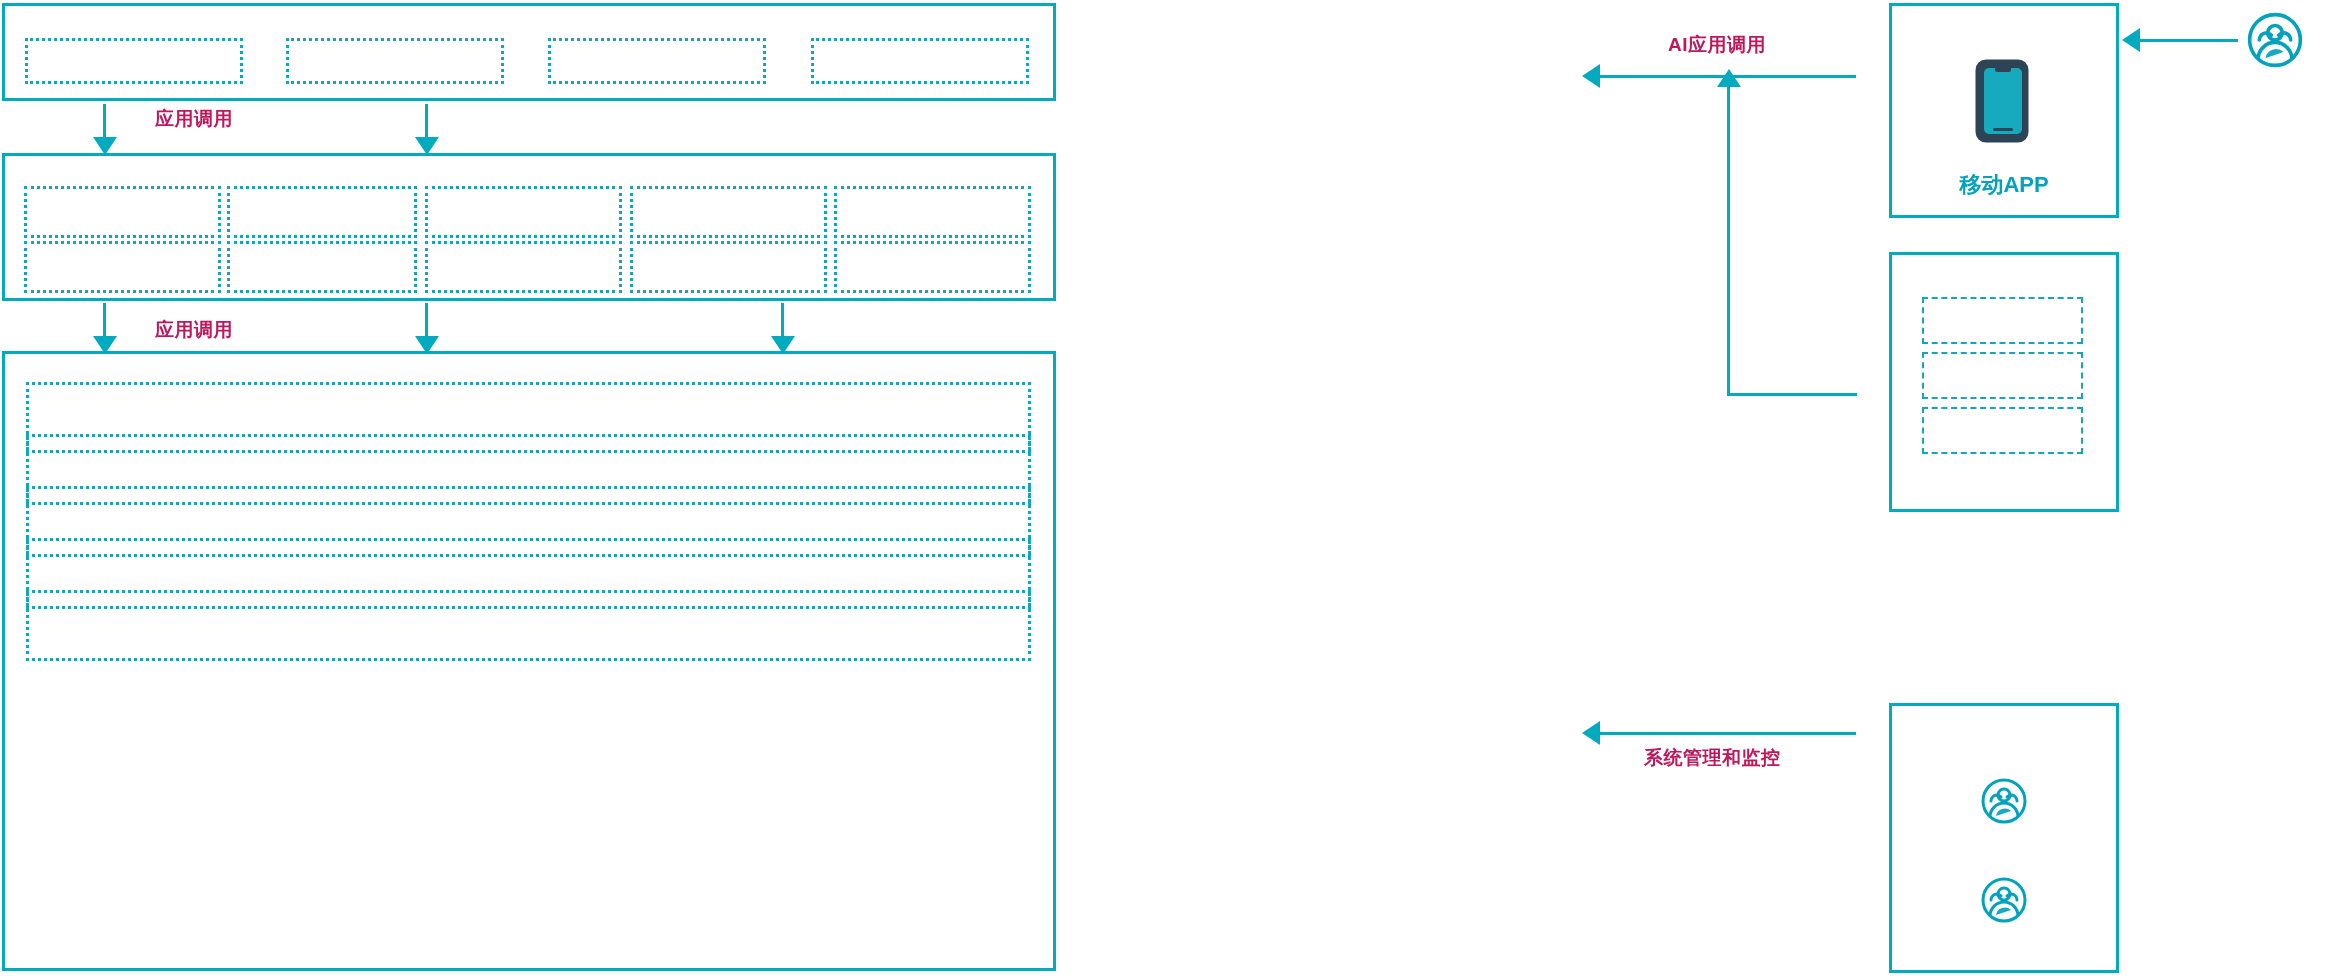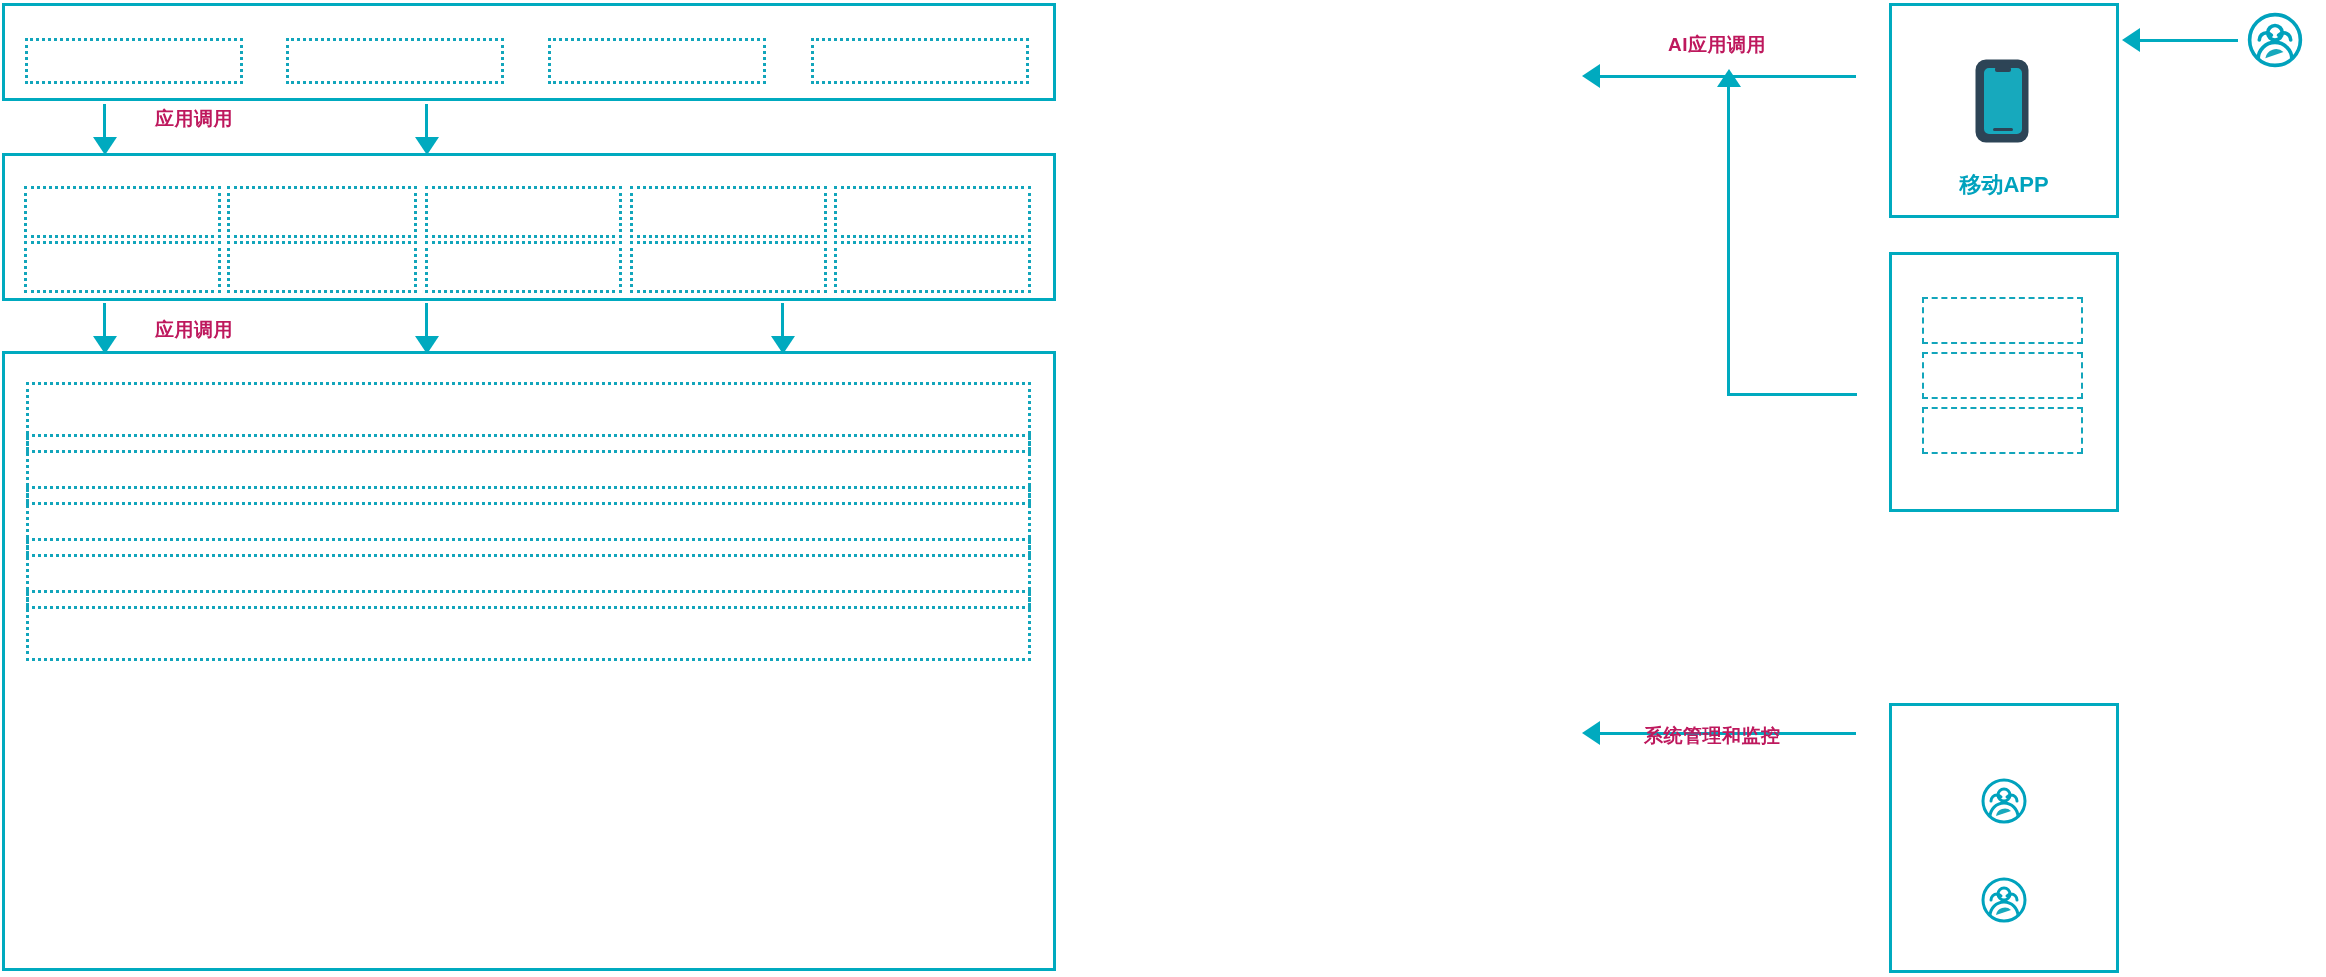--- a/index.html
+++ b/index.html
@@ -169,21 +169,21 @@
   <div class="hline" style="left:1727px; top:393px; width:130px;"></div>
 
   <div class="panel" style="left:1889px; top:252px; width:230px; height:260px;">
   </div>
   <div class="dbox" style="left:1922px; top:297px; width:161px; height:47px;"></div>
   <div class="dbox" style="left:1922px; top:352px; width:161px; height:47px;"></div>
   <div class="dbox" style="left:1922px; top:407px; width:161px; height:47px;"></div>
 
   <div class="hline" style="left:1600px; top:732px; width:256px;"></div>
   <div class="arrow-left" style="left:1582px; top:721px;"></div>
-  <div class="label" style="left:1644px; top:723px;font-family:Liberation Mono, monospace;">系统管理和监控</div>
+  <div class="label" style="left:1644px; top:745px;font-family:Liberation Mono, monospace;">系统管理和监控</div>
 
   <div class="panel" style="left:1889px; top:703px; width:230px; height:270px;">
   </div>
   <span class="icon-wrap" style="left:1980px; top:777px;">
     <svg width="48" height="48" viewBox="0 0 48 48" xmlns="http://www.w3.org/2000/svg">
       <circle cx="24" cy="24" r="21" fill="none" stroke="#00a2bd" stroke-width="3"></circle>
       <circle cx="24" cy="18" r="6" fill="none" stroke="#00a2bd" stroke-width="3"></circle>
       <path d="M11 24 a6 6 0 0 1 6 -6 a6 6 0 0 1 4 2" fill="none" stroke="#00a2bd" stroke-width="3" stroke-linecap="round"></path>
       <path d="M37 24 a6 6 0 0 0 -6 -6 a6 6 0 0 0 -4 2" fill="none" stroke="#00a2bd" stroke-width="3" stroke-linecap="round"></path>
       <path d="M10 40 a14 14 0 0 1 28 0" fill="none" stroke="#00a2bd" stroke-width="3"></path>

